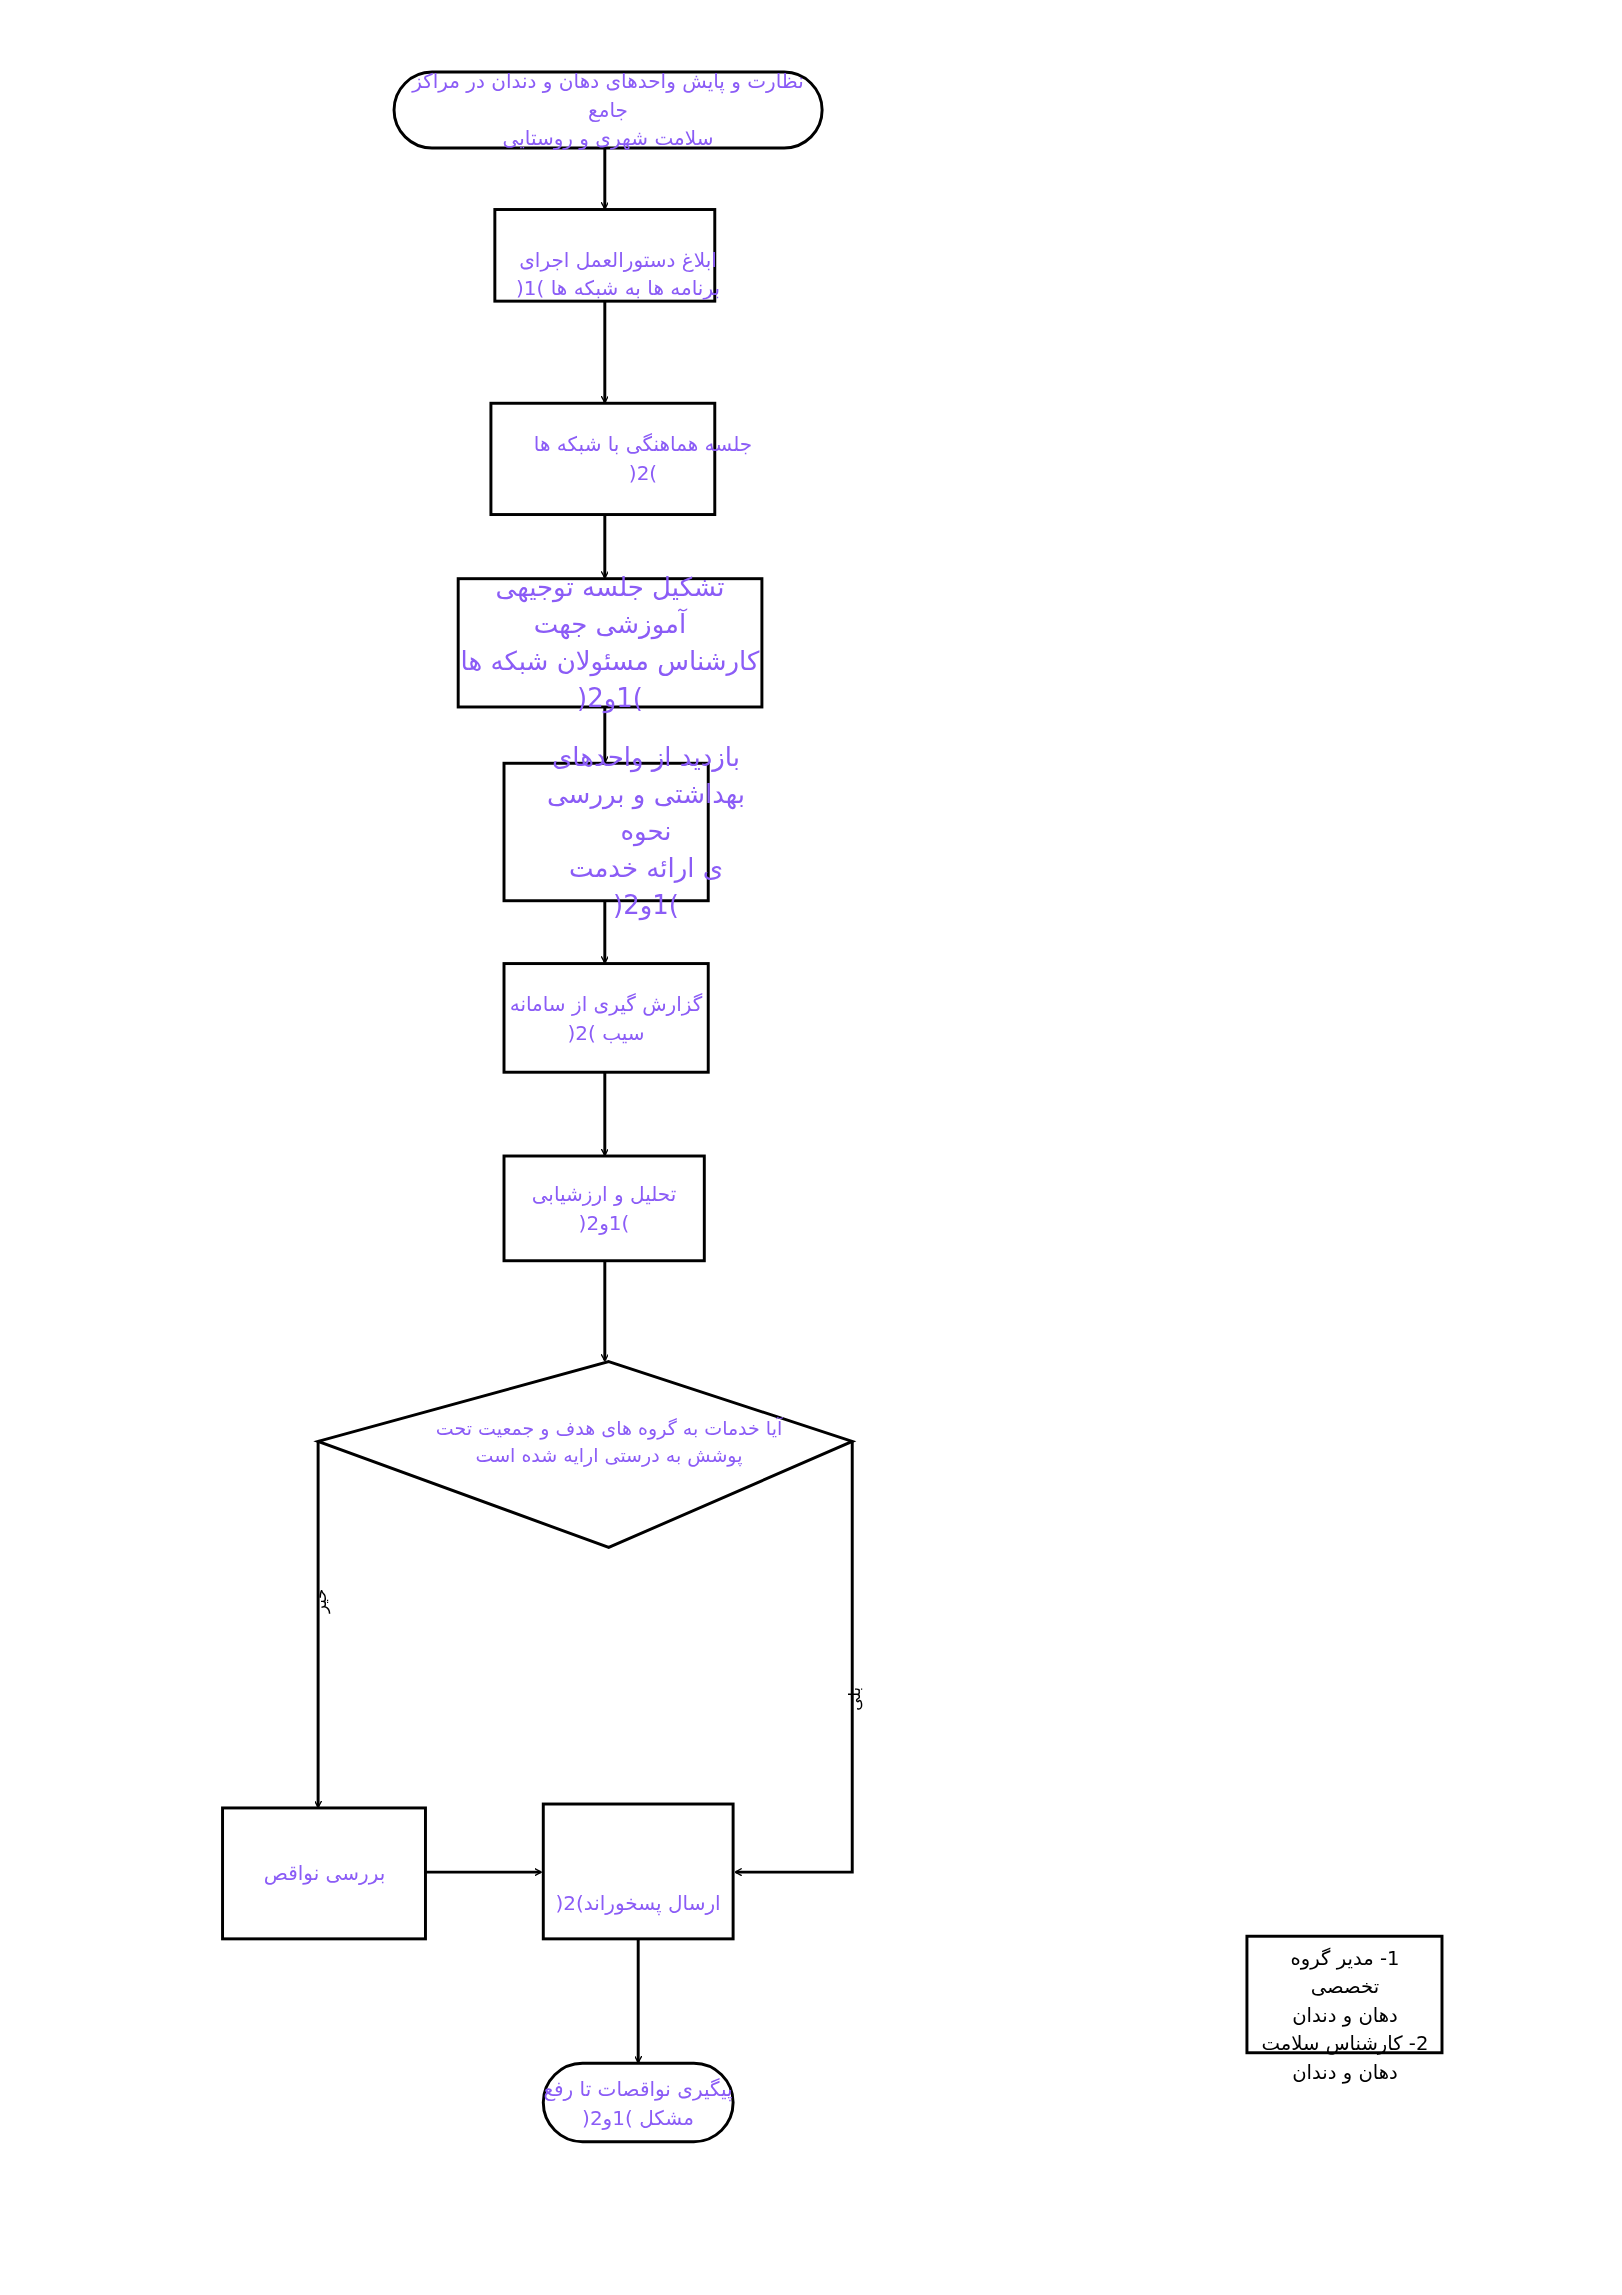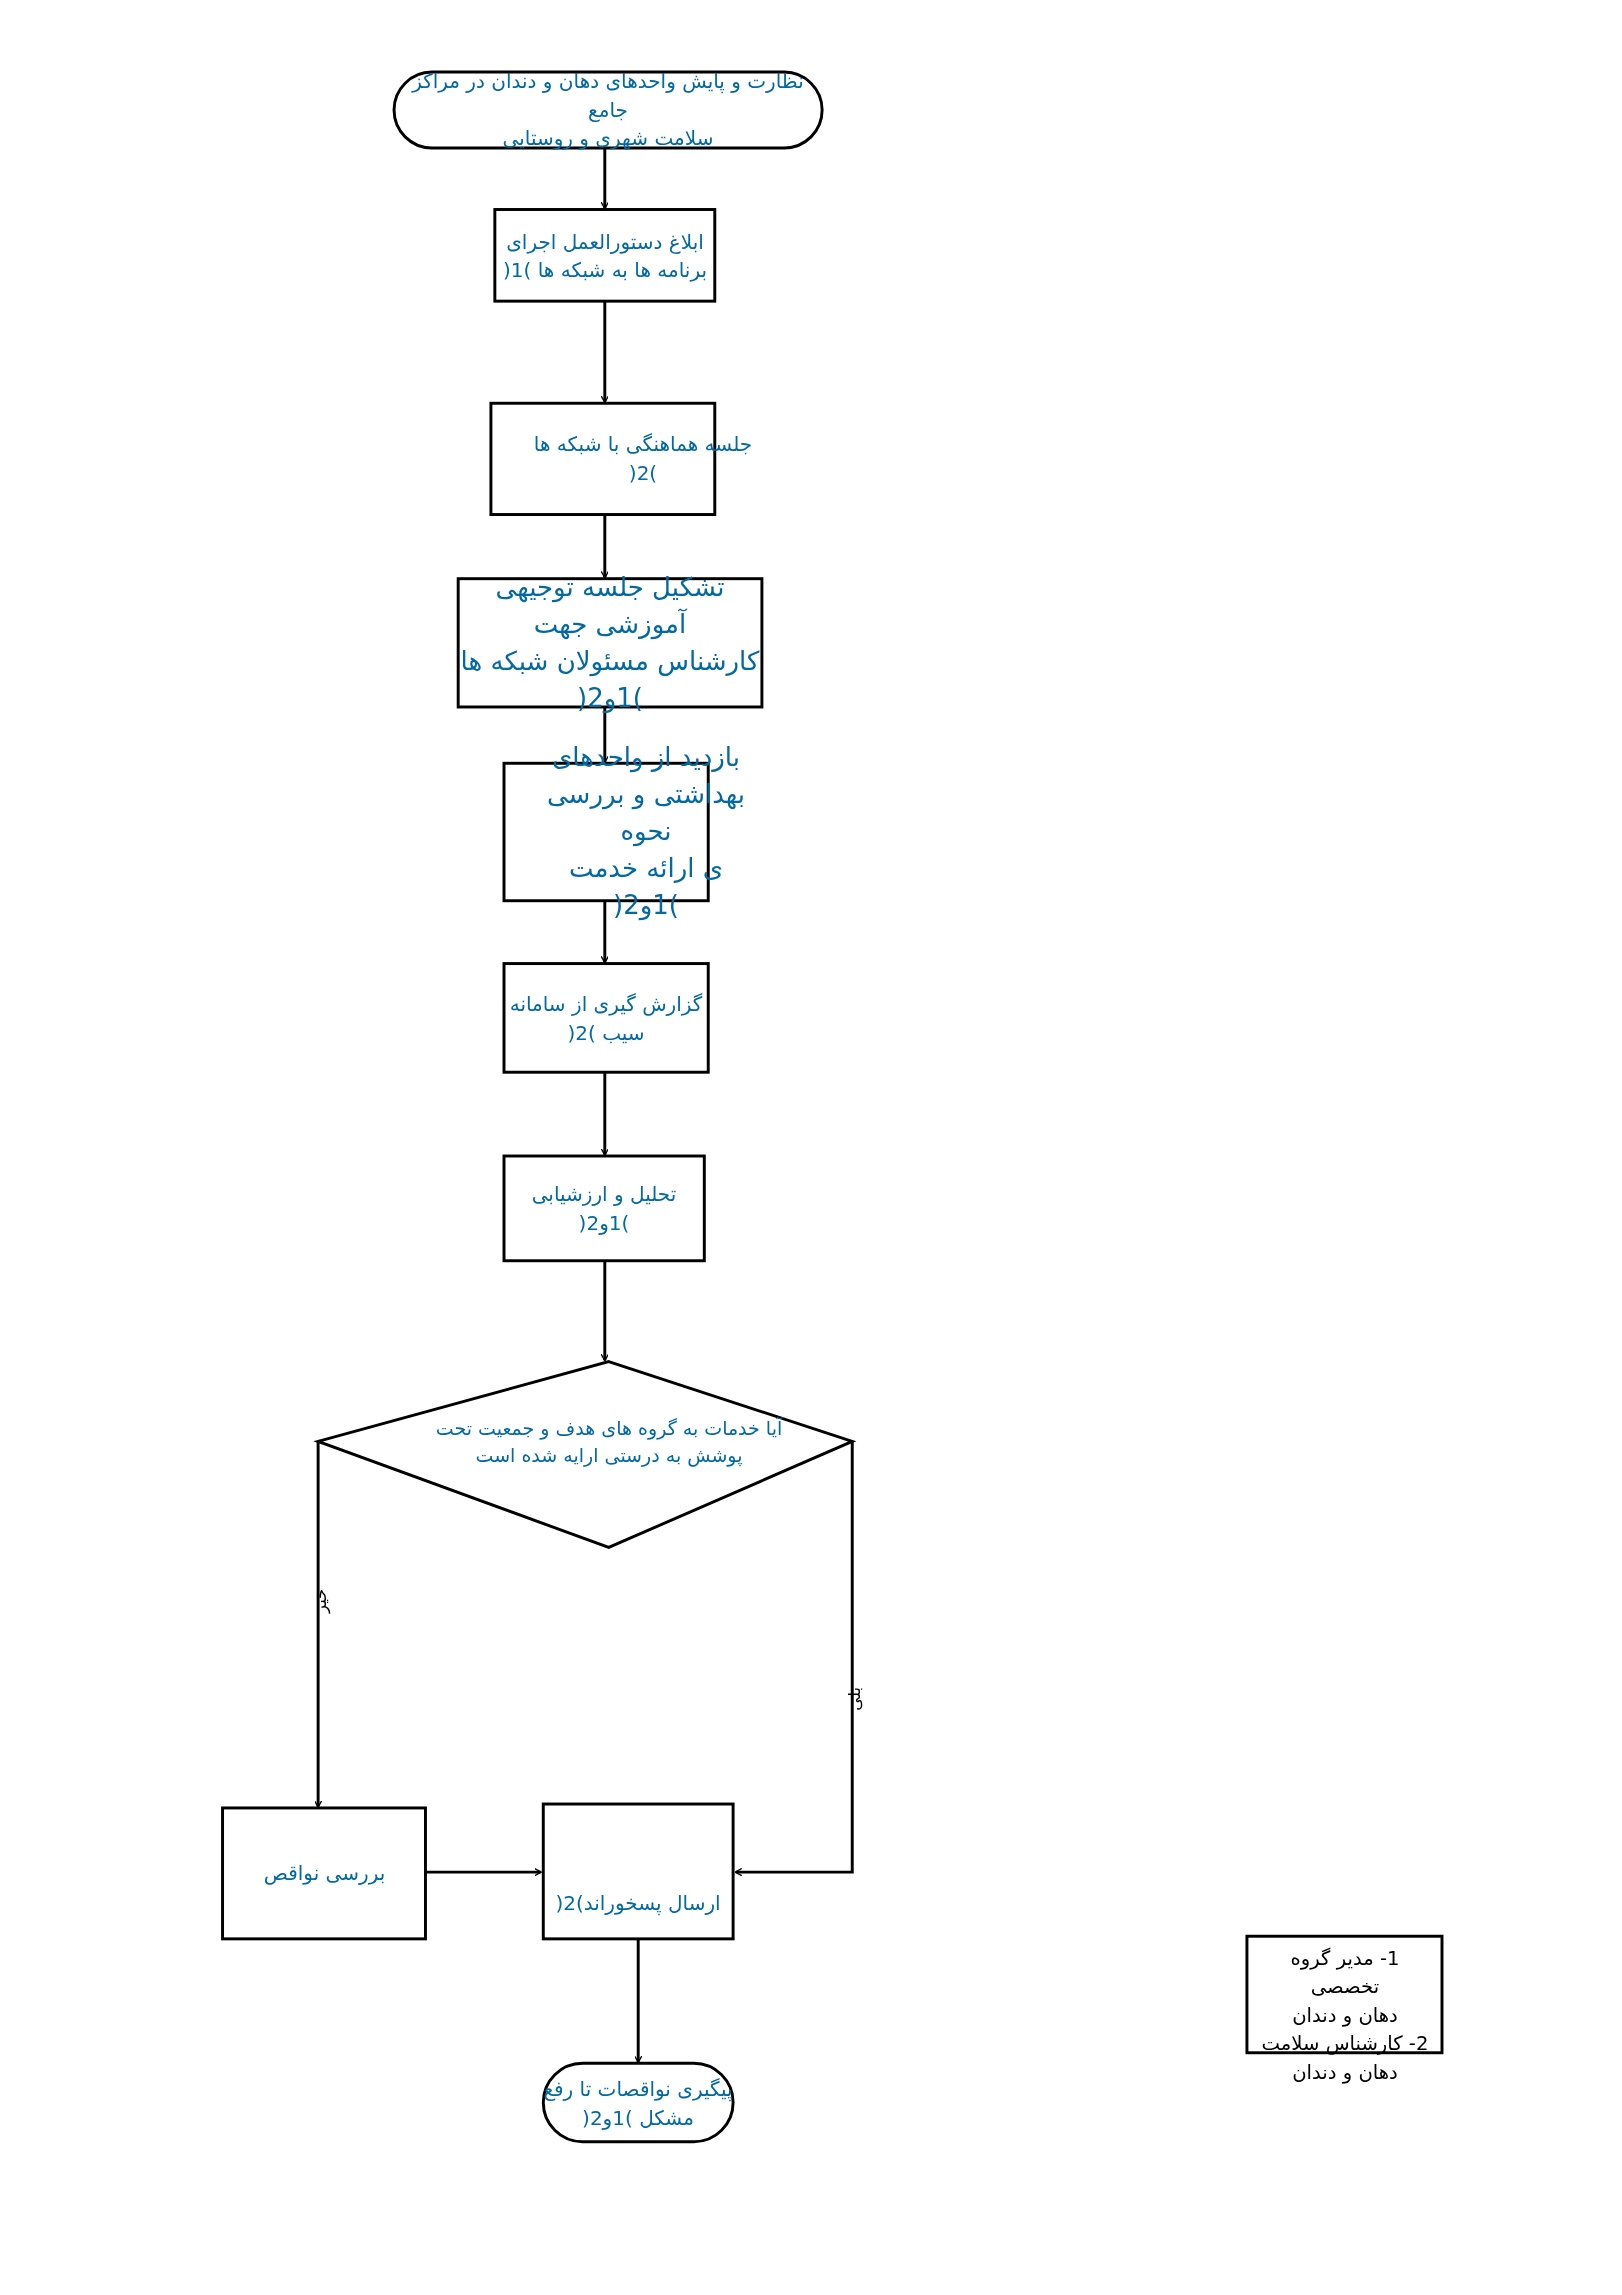--- a/index.html
+++ b/index.html
@@ -23,21 +23,21 @@
     width: 1622px;
     height: 2295px;
   }
   .node-label {
     position: absolute;
     display: flex;
     align-items: center;
     justify-content: center;
     text-align: center;
     direction: rtl;
-    color: #0369a1;
+    color: #8b5cf6;
     font-family: "DejaVu Sans", sans-serif;
     line-height: 1.42;
     white-space: pre-line;
     pointer-events: none;
   }
   .edge-label {
     position: absolute;
     direction: rtl;
     color: #000000;
     font-family: "DejaVu Sans", sans-serif;
@@ -118,21 +118,21 @@
 
       <path d="M 650 2860 L 826 2860" marker-end="url(#arrow)"></path>
 
       <path d="M 975 2962 L 975 3150" marker-end="url(#arrow)"></path>
     </g>
   </svg>
 
   <div class="node-label fs-31" style="left:394px; top:72px; width:428px; height:76px;">نظارت و پایش واحدهای دهان و دندان در مراکز جامع
 سلامت شهری و روستایی</div>
 
-  <div class="node-label fs-31" style="left:495px; top:210px; width:220px; height:92px;">ابلاغ دستورالعمل اجرای
+  <div class="node-label fs-31" style="left:495px; top:228px; width:220px; height:92px;padding-left:13px;">ابلاغ دستورالعمل اجرای
 برنامه ها به شبکه ها )1(</div>
 
   <div class="node-label fs-31" style="left:491px; top:403px; width:224px; height:111px;margin-left:40px;">جلسه هماهنگی با شبکه ها
 )2(</div>
 
   <div class="node-label fs-30" style="left:458px; top:579px; width:304px; height:128px;">تشکیل جلسه توجیهی آموزشی جهت
 کارشناس مسئولان شبکه ها
 )1و2(</div>
 
   <div class="node-label fs-30" style="left:504px; top:763px; width:204px; height:137px;padding-left:40px;">بازدید از واحدهای

